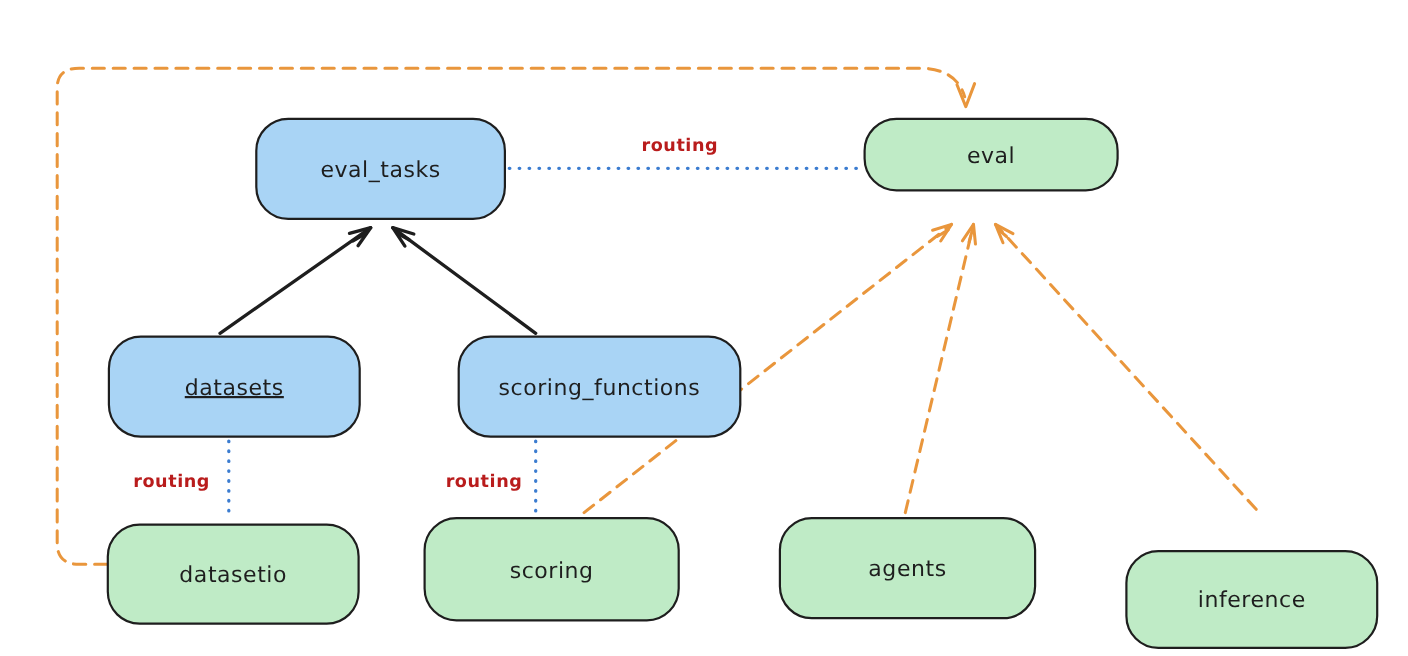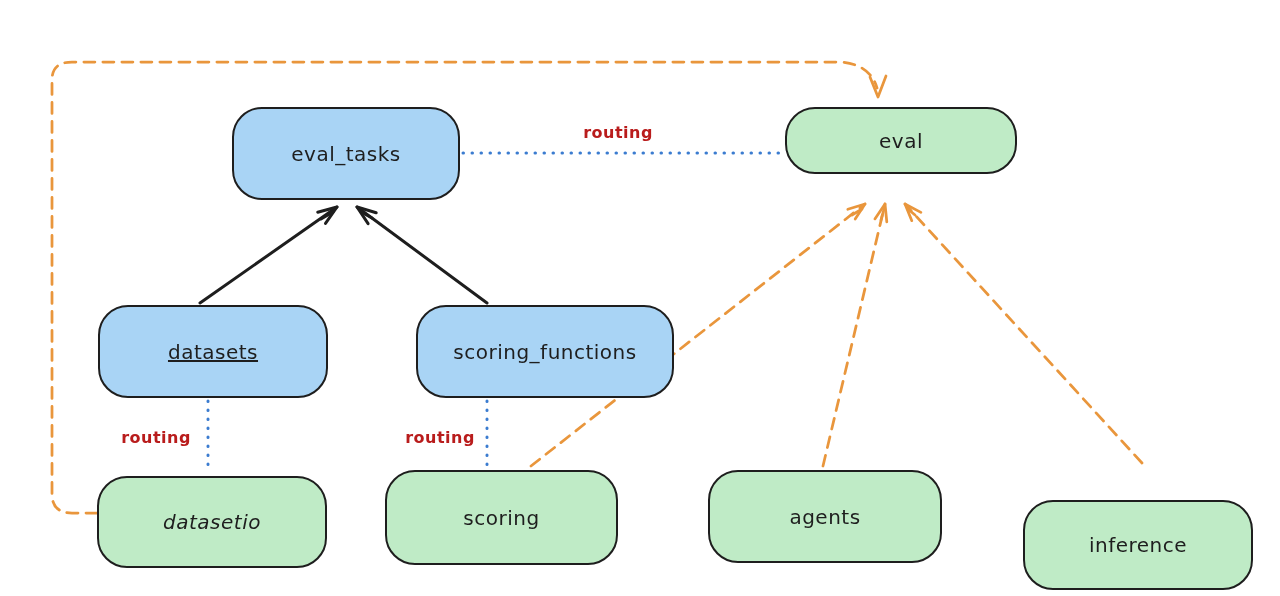--- a/index.html
+++ b/index.html
@@ -103,21 +103,21 @@
   </div>
 
   <div class="node blue" style="left:98px; top:305px; width:230px; height:93px;text-decoration:underline;">
     <span class="node-label">datasets</span>
   </div>
 
   <div class="node blue" style="left:380px; top:305px; width:258px; height:93px;margin-left:36px;">
     <span class="node-label">scoring_functions</span>
   </div>
 
-  <div class="node green" style="left:97px; top:476px; width:230px; height:92px;font-style:italic;">
+  <div class="node green" style="left:97px; top:476px; width:230px; height:92px;">
     <span class="node-label">datasetio</span>
   </div>
 
   <div class="node green" style="left:708px; top:470px; width:234px; height:93px;">
     <span class="node-label">agents</span>
   </div>
 
   <div class="node green" style="left:385px; top:470px; width:233px; height:95px;">
     <span class="node-label">scoring</span>
   </div>

